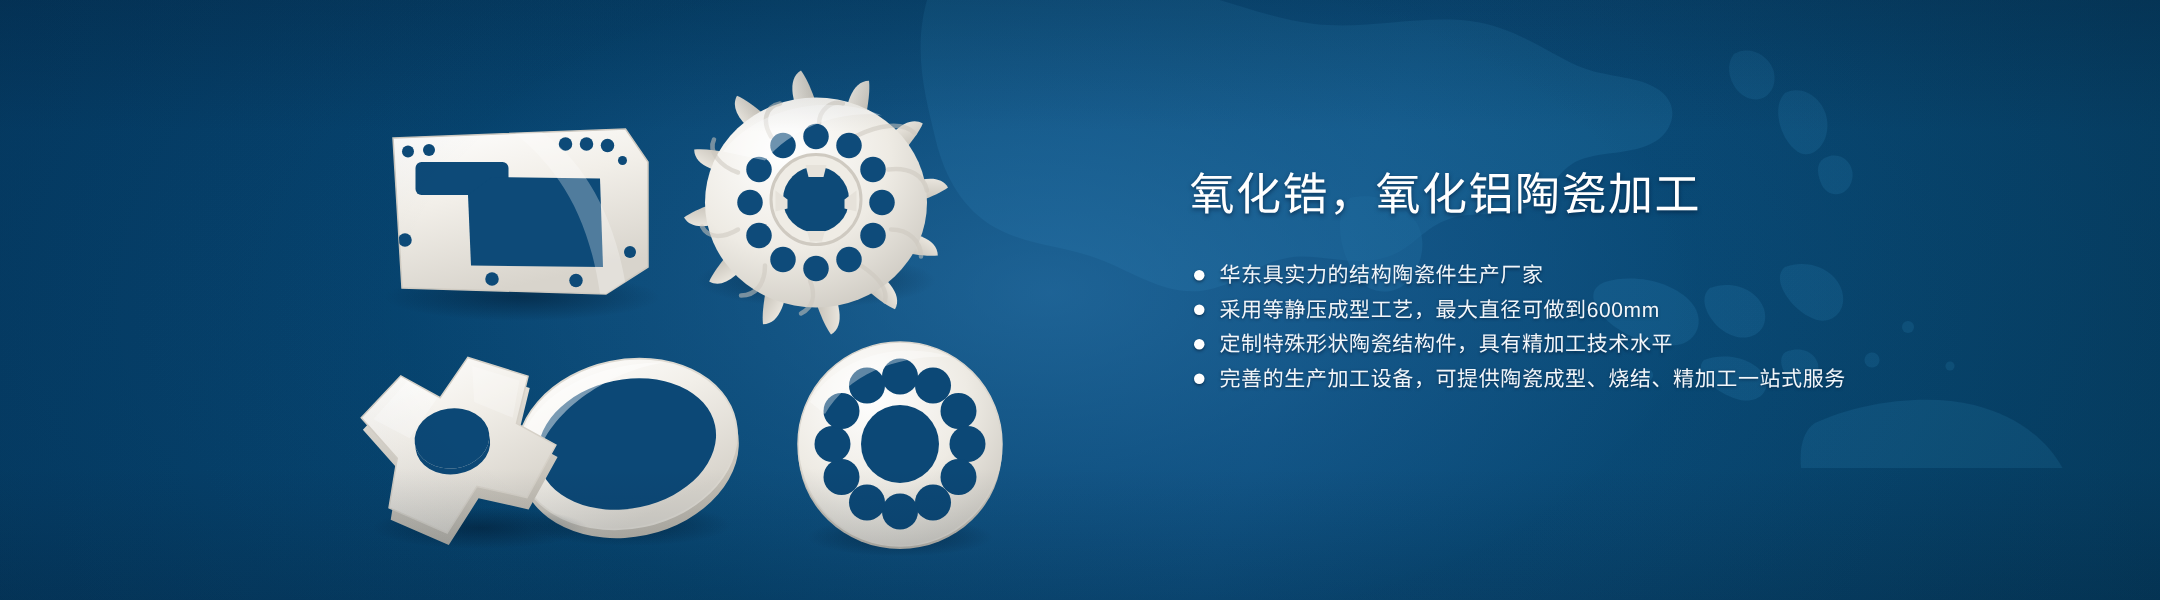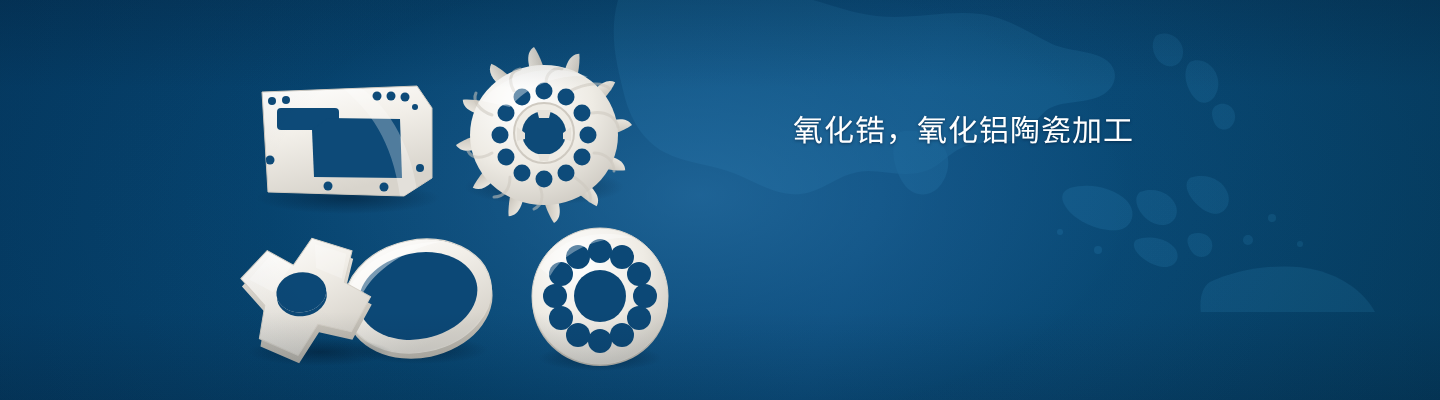--- a/index.html
+++ b/index.html
@@ -351,15 +351,33 @@
         <path d="M-60,-28 C-44,-56 -4,-70 34,-58 C2,-60 -34,-48 -50,-20 Z" fill="#ffffff" opacity="0.35"></path>
       </g>
     </svg>
   </div>
 
   <div class="bg-vignette"></div>
 
   <div class="copy">
     <h1 class="headline">氧化锆，氧化铝陶瓷加工</h1>
 
+    <ul class="bullets">
+      <li class="bullet">
+        <span class="bullet-dot"></span>
+        <span class="bullet-text">华东具实力的结构陶瓷件生产厂家</span>
+      </li>
+      <li class="bullet">
+        <span class="bullet-dot"></span>
+        <span class="bullet-text">采用等静压成型工艺，最大直径可做到600mm</span>
+      </li>
+      <li class="bullet">
+        <span class="bullet-dot"></span>
+        <span class="bullet-text">定制特殊形状陶瓷结构件，具有精加工技术水平</span>
+      </li>
+      <li class="bullet">
+        <span class="bullet-dot"></span>
+        <span class="bullet-text">完善的生产加工设备，可提供陶瓷成型、烧结、精加工一站式服务</span>
+      </li>
+    </ul>
   </div>
 
 </div>
 
 </body></html>

